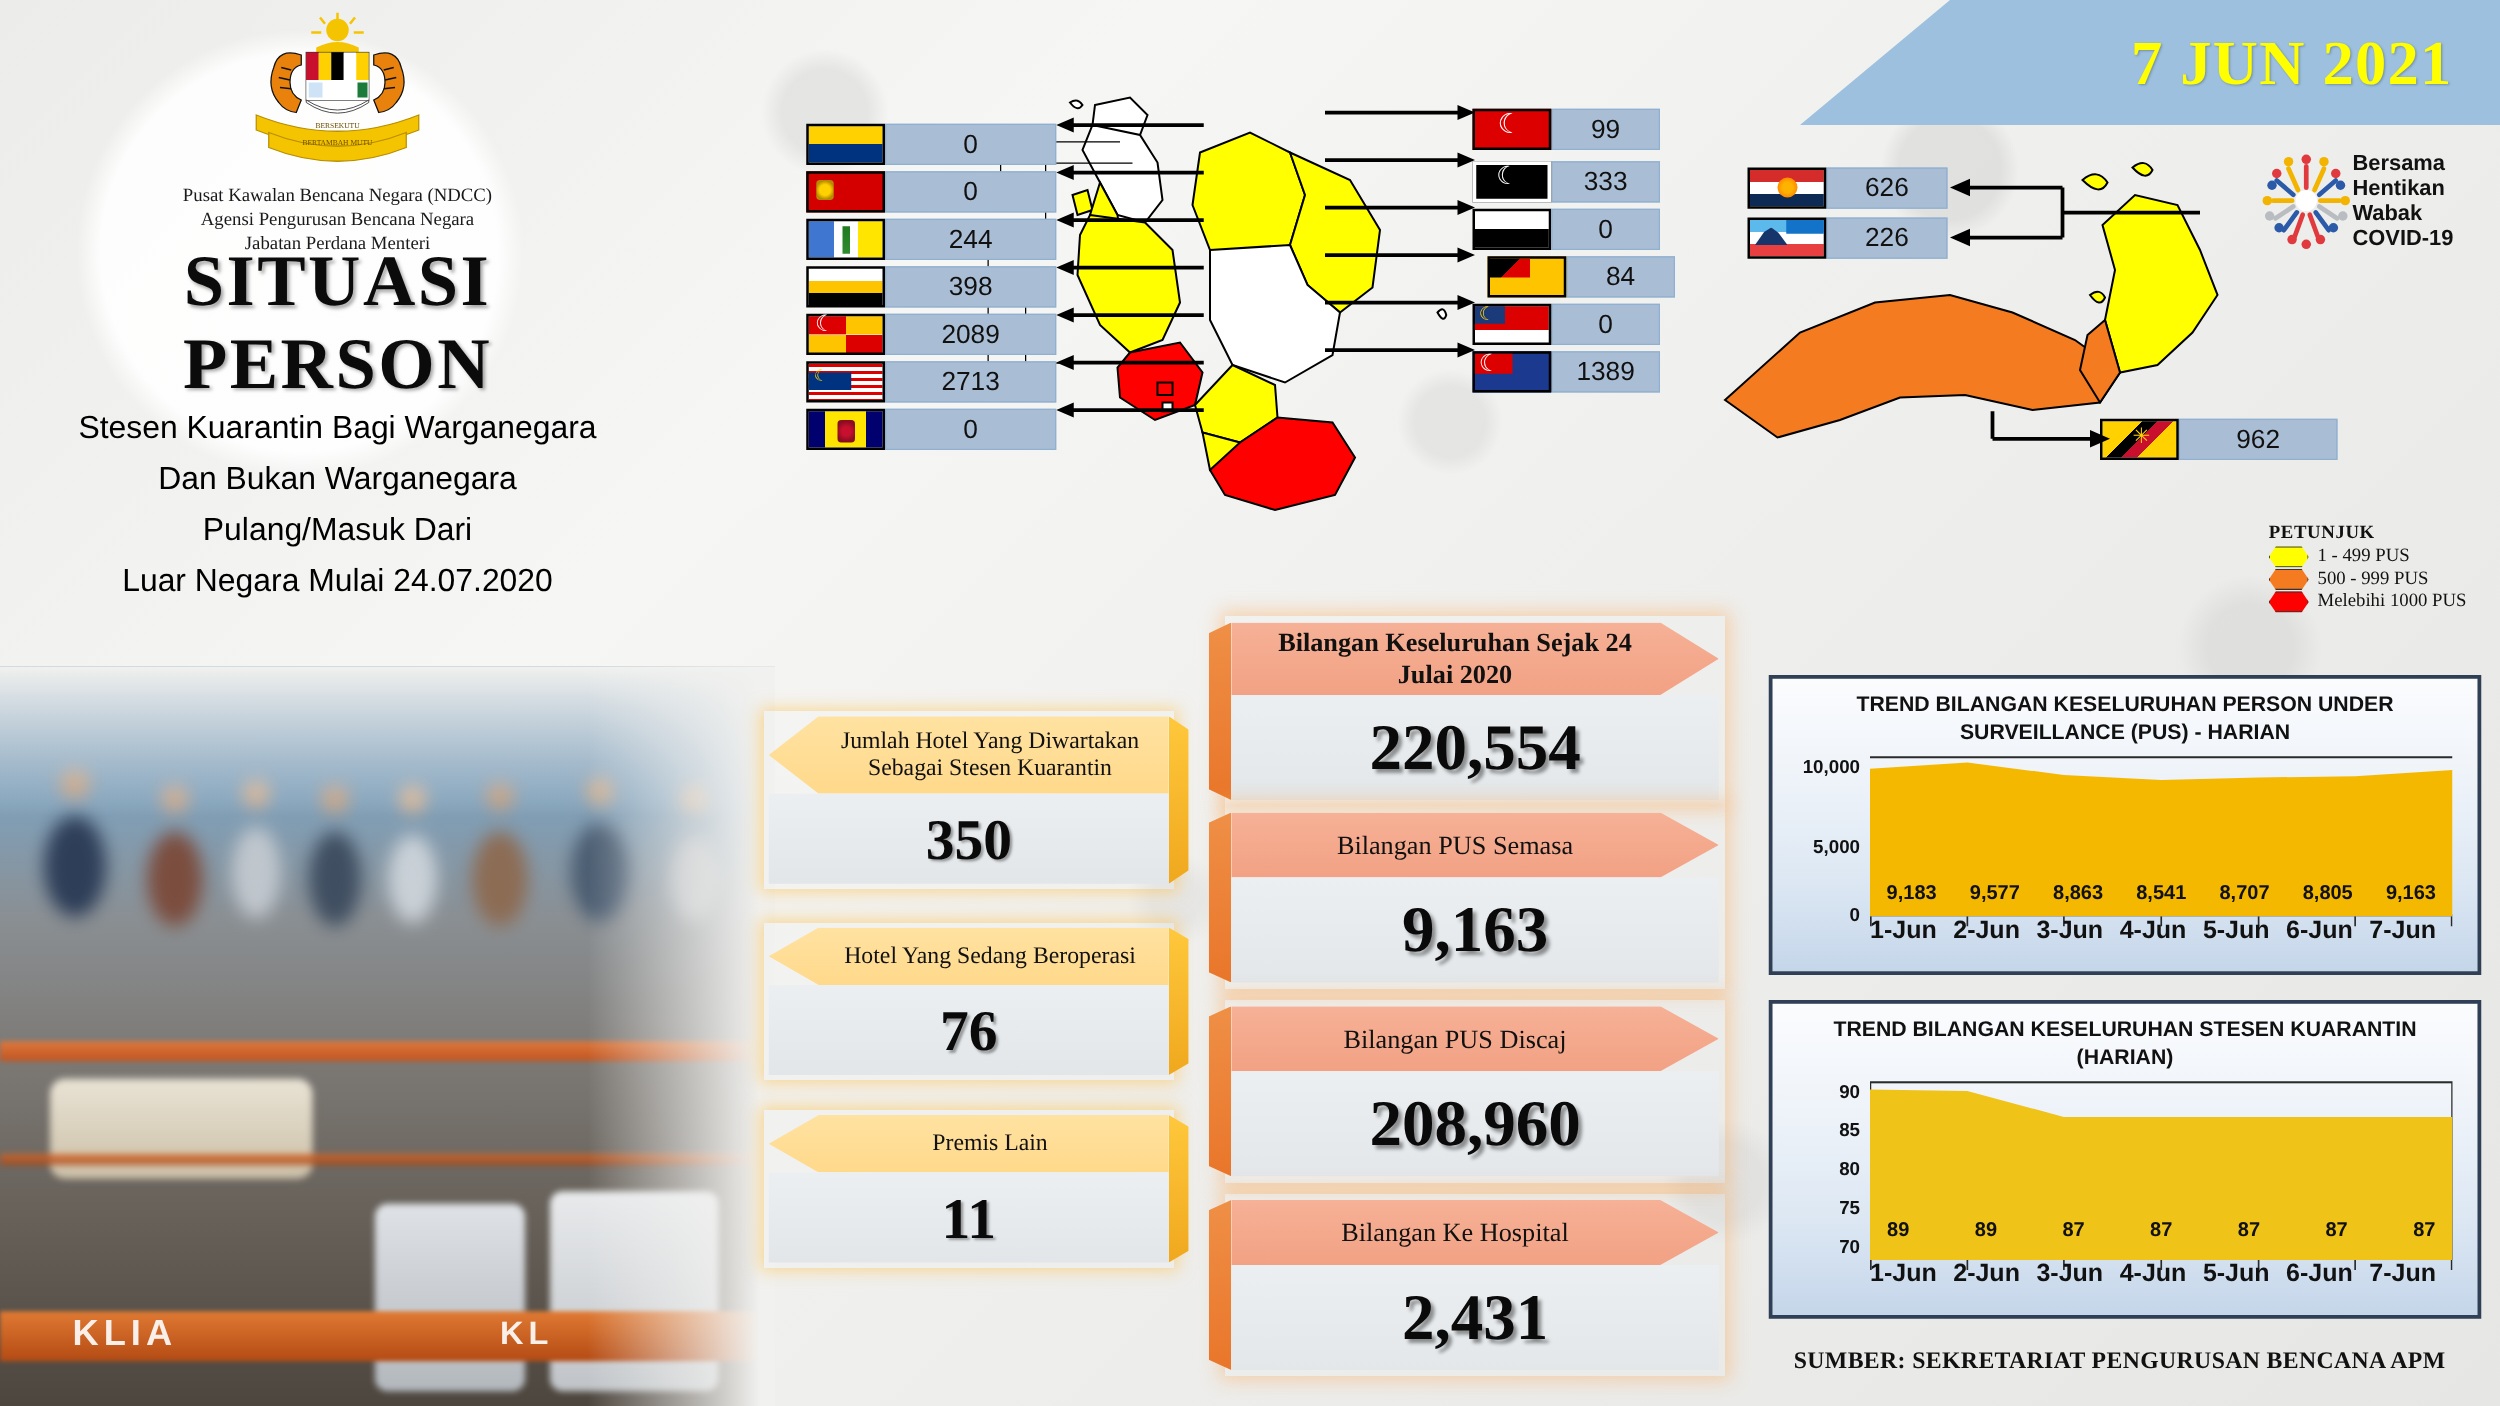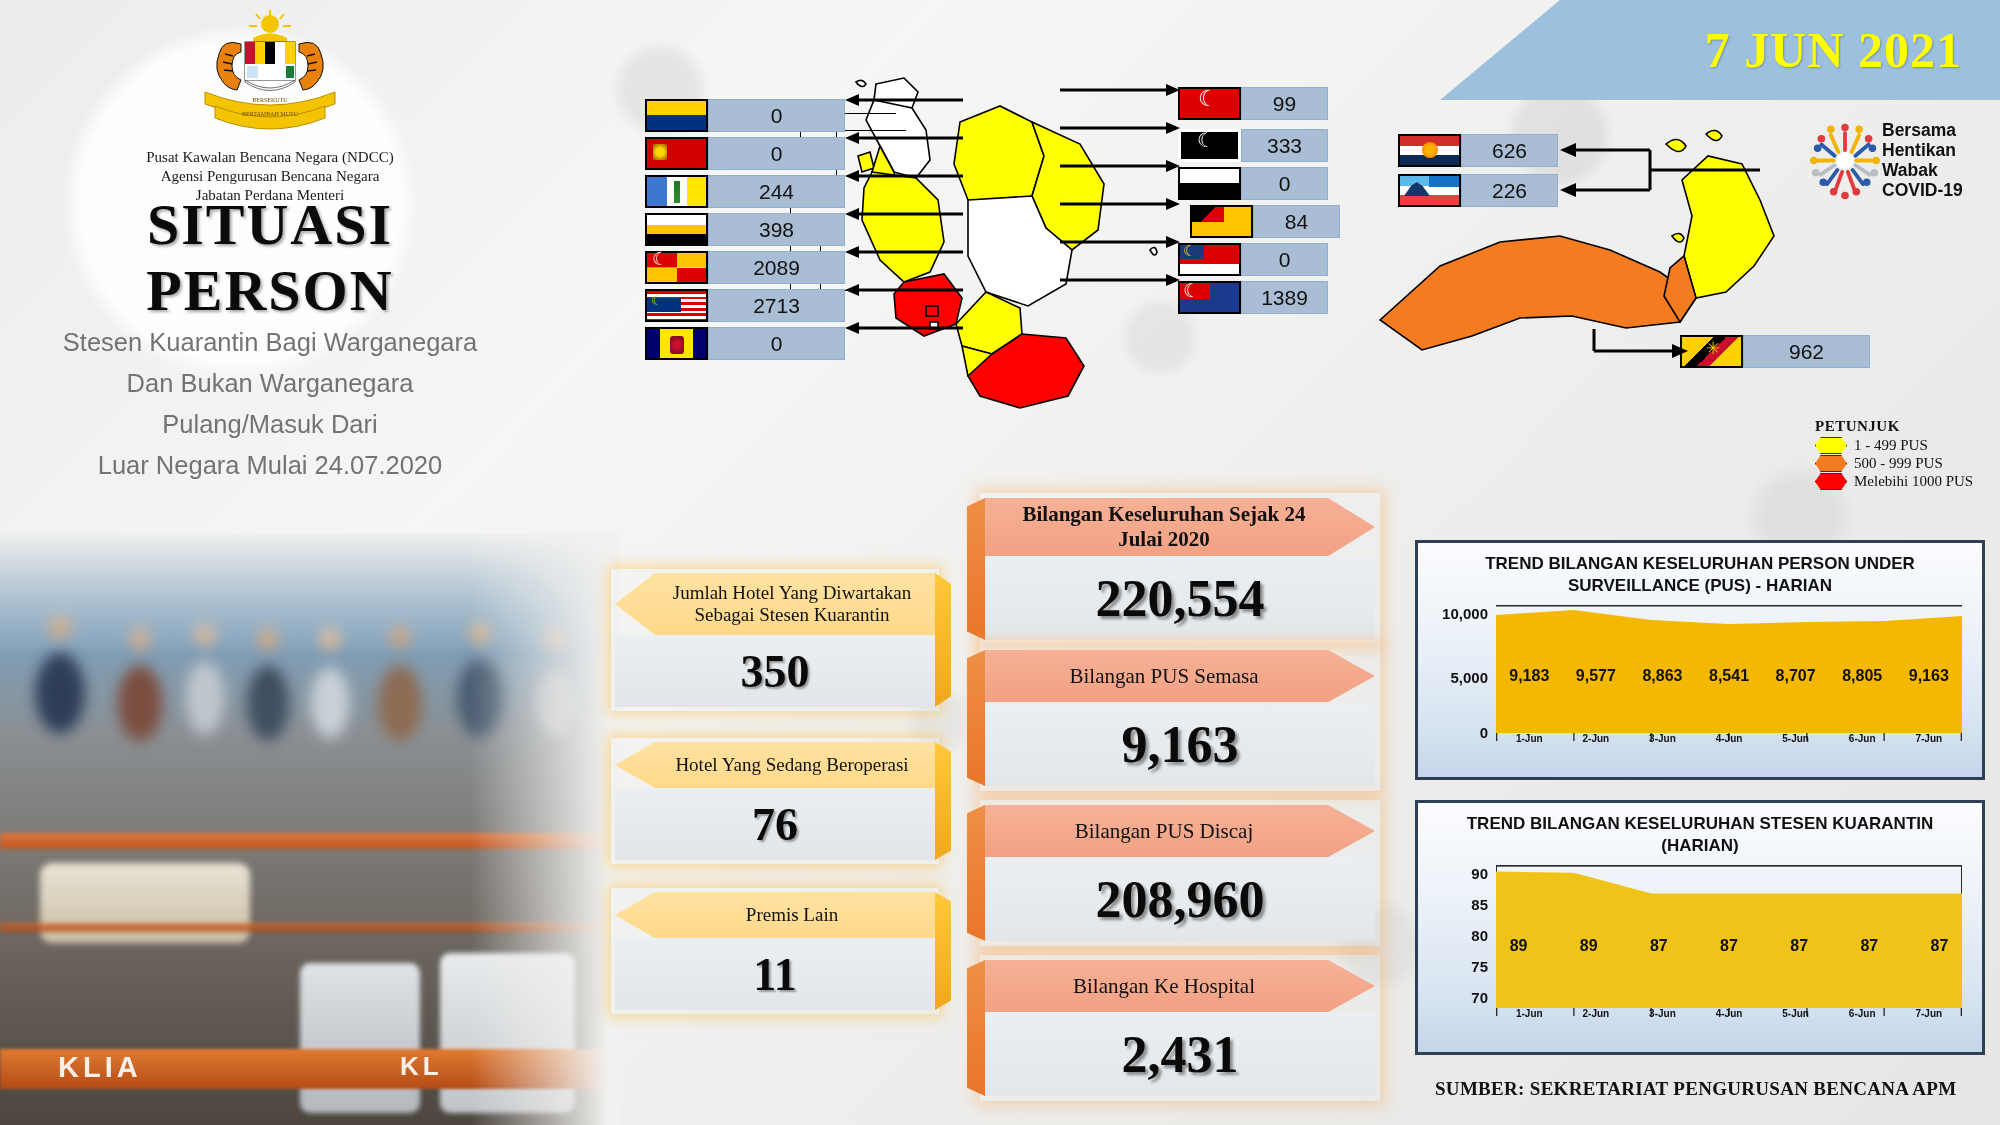--- a/index.html
+++ b/index.html
@@ -66,21 +66,21 @@
      background:linear-gradient(90deg,rgba(241,241,239,0) 0%,#f1f1ef 92%);}
 
   
   #crest{position:absolute;left:175px;top:10px;width:190px;height:140px;}
   .agency{position:absolute;left:55px;top:148px;width:430px;text-align:center;
           font-size:15px;line-height:19px;color:#1a1a1a;}
   .situasi{position:absolute;left:25px;top:192px;width:490px;text-align:center;
            font-size:58px;font-weight:700;letter-spacing:2px;line-height:66px;
            text-shadow:2px 2px 3px rgba(0,0,0,.35);color:#0b0b0b;}
   .subtitle{position:absolute;left:10px;top:322px;width:520px;text-align:center;
-            font-family:"Liberation Sans",sans-serif;font-size:25.5px;line-height:41px;color:#737373;}
+            font-family:"Liberation Sans",sans-serif;font-size:25.5px;line-height:41px;color:#000000;}
 
   
   #datebanner{position:absolute;right:0;top:0;width:560px;height:100px;
     background:#9cc0de;
     clip-path:polygon(120px 0,560px 0,560px 100px,0 100px);
     display:flex;align-items:center;justify-content:flex-end;padding-right:38px;box-sizing:border-box;}
   #datebanner span{color:#ffff00;font-size:50px;font-weight:700;letter-spacing:1px;
     text-shadow:1px 1px 2px rgba(0,0,0,.25);}
 
   
@@ -187,25 +187,25 @@
      background:linear-gradient(180deg,#fbfcfe 0%,#eef3f9 35%,#dce7f3 70%,#c5d6ea 100%);
      box-sizing:border-box;padding:10px 8px 6px 8px;}
   .chartbox .ctitle{text-align:center;font-family:"Liberation Sans",sans-serif;
      font-weight:700;font-size:17px;line-height:22px;color:#111;}
   .plot{position:relative;margin-top:8px;height:140px;}
   .ylab{position:absolute;left:0;width:62px;text-align:right;
      font-family:"Liberation Sans",sans-serif;font-weight:700;font-size:15px;color:#111;
      transform:translateY(-9px);}
   .plotarea{position:absolute;left:70px;right:12px;top:0;bottom:22px;}
   .xaxis{position:absolute;left:70px;right:12px;bottom:0;height:22px;display:flex;}
-  .xaxis div{flex:1;text-align:center;font-family:"Liberation Sans",sans-serif;
-     font-weight:700;font-size:10px;color:#111;}
+  .xaxis div{flex:1;text-align:left;font-family:"Liberation Sans",sans-serif;
+     font-weight:700;font-size:20px;color:#111;}
   .dlabels{position:absolute;left:70px;right:12px;display:flex;}
   .dlabels div{flex:1;text-align:center;font-family:"Liberation Sans",sans-serif;
-     font-weight:700;font-size:16px;color:#111;}
+     font-weight:700;font-size:16px;color:#111;margin-top:39px;}
 
   .sumber{position:absolute;left:1435px;top:1078px;font-weight:700;font-size:19px;
      letter-spacing:.3px;color:#111;}
 </style>
 </head>
 <body>
 
 <div id="bg"></div>
 
 <div id="photo">

